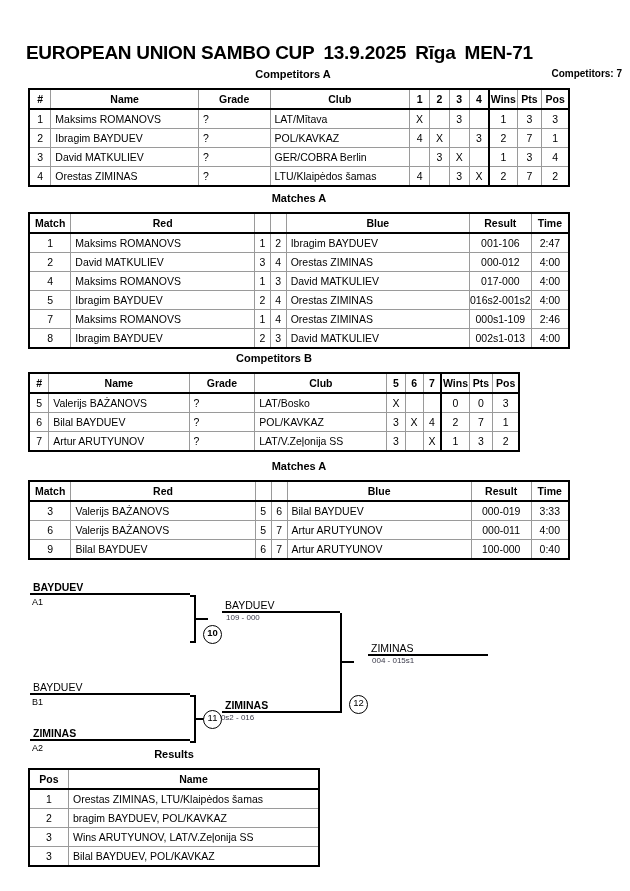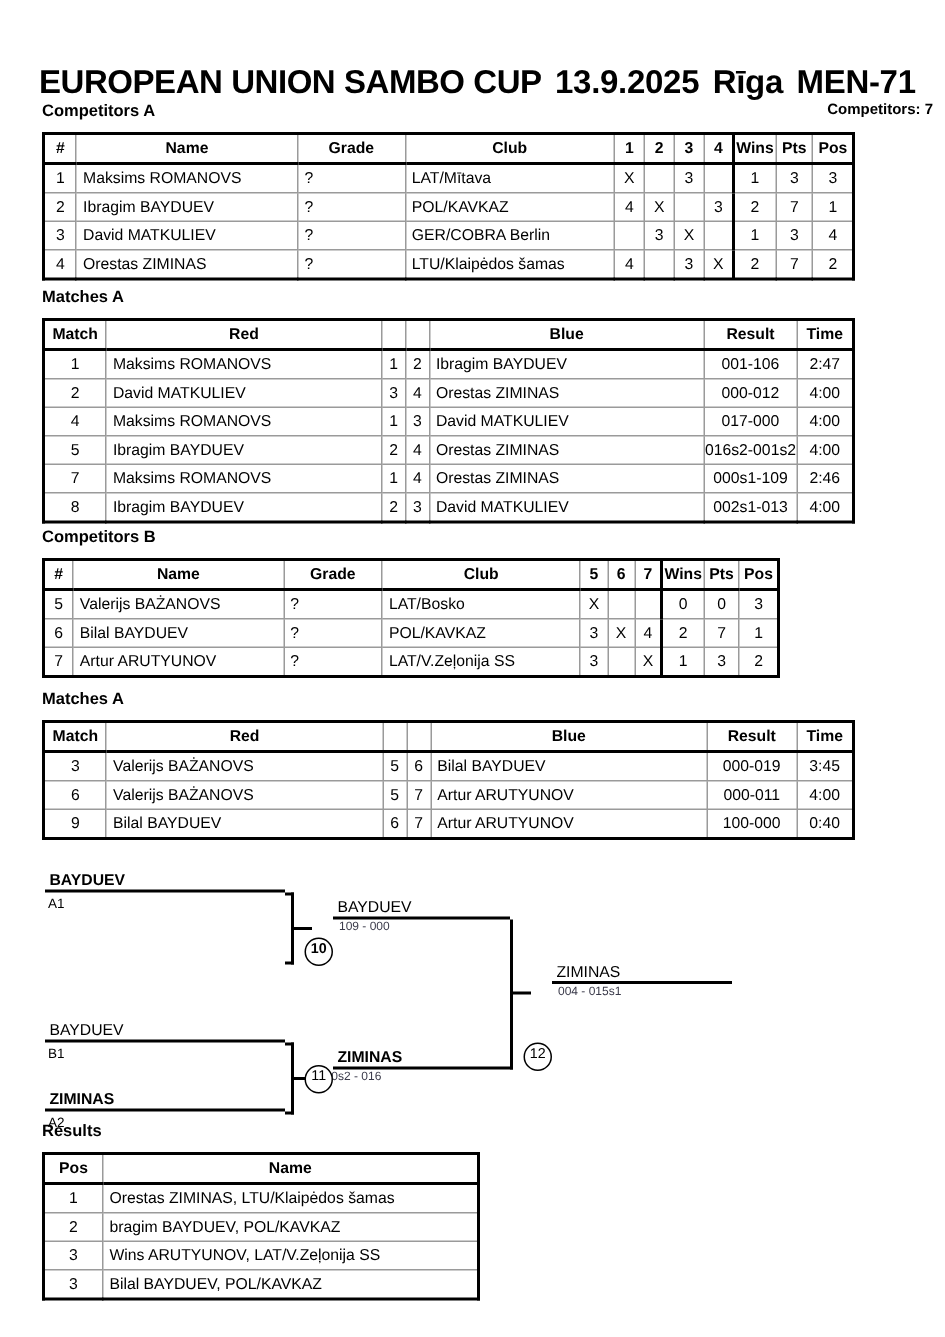--- a/index.html
+++ b/index.html
@@ -22,41 +22,41 @@
     top: 42px;
     left: 0;
     width: 630px;
     height: 36px;
   }
   .header-line {
     position: absolute;
     left: 26px;
     top: 0;
     white-space: nowrap;
-    font-size: 22px;
+    font-size: 19px;
     font-weight: bold;
     letter-spacing: -0.2px;
   }
   .header-line .evt { letter-spacing: -0.3px; }
   .header-line .sp { display: inline-block; width: 9px; }
   .competitors-count {
     position: absolute;
     right: 8px;
     top: 26px;
     font-size: 10px;
     font-weight: bold;
     white-space: nowrap;
   }
 
   
   .caption {
     position: absolute;
     font-size: 11px;
     font-weight: bold;
-    text-align: left;
+    text-align: center;
     white-space: nowrap;
   }
 
   
   table.grid {
     position: absolute;
     border-collapse: collapse;
     font-size: 10.5px;
     background: #fff;
   }
@@ -417,21 +417,21 @@
   </tr>
     </thead>
   <tbody id="match-b-body">
       <tr>
         <td class="c">3</td>
         <td class="l">Valerijs BAŻANOVS</td>
         <td class="c">5</td>
         <td class="c">6</td>
         <td class="l b">Bilal BAYDUEV</td>
         <td class="c">000-019</td>
-        <td class="c">3:45</td>
+        <td class="c">3:33</td>
       </tr>
       <tr>
         <td class="c">6</td>
         <td class="l">Valerijs BAŻANOVS</td>
         <td class="c">5</td>
         <td class="c">7</td>
         <td class="l b">Artur ARUTYUNOV</td>
         <td class="c">000-011</td>
         <td class="c">4:00</td>
       </tr>

